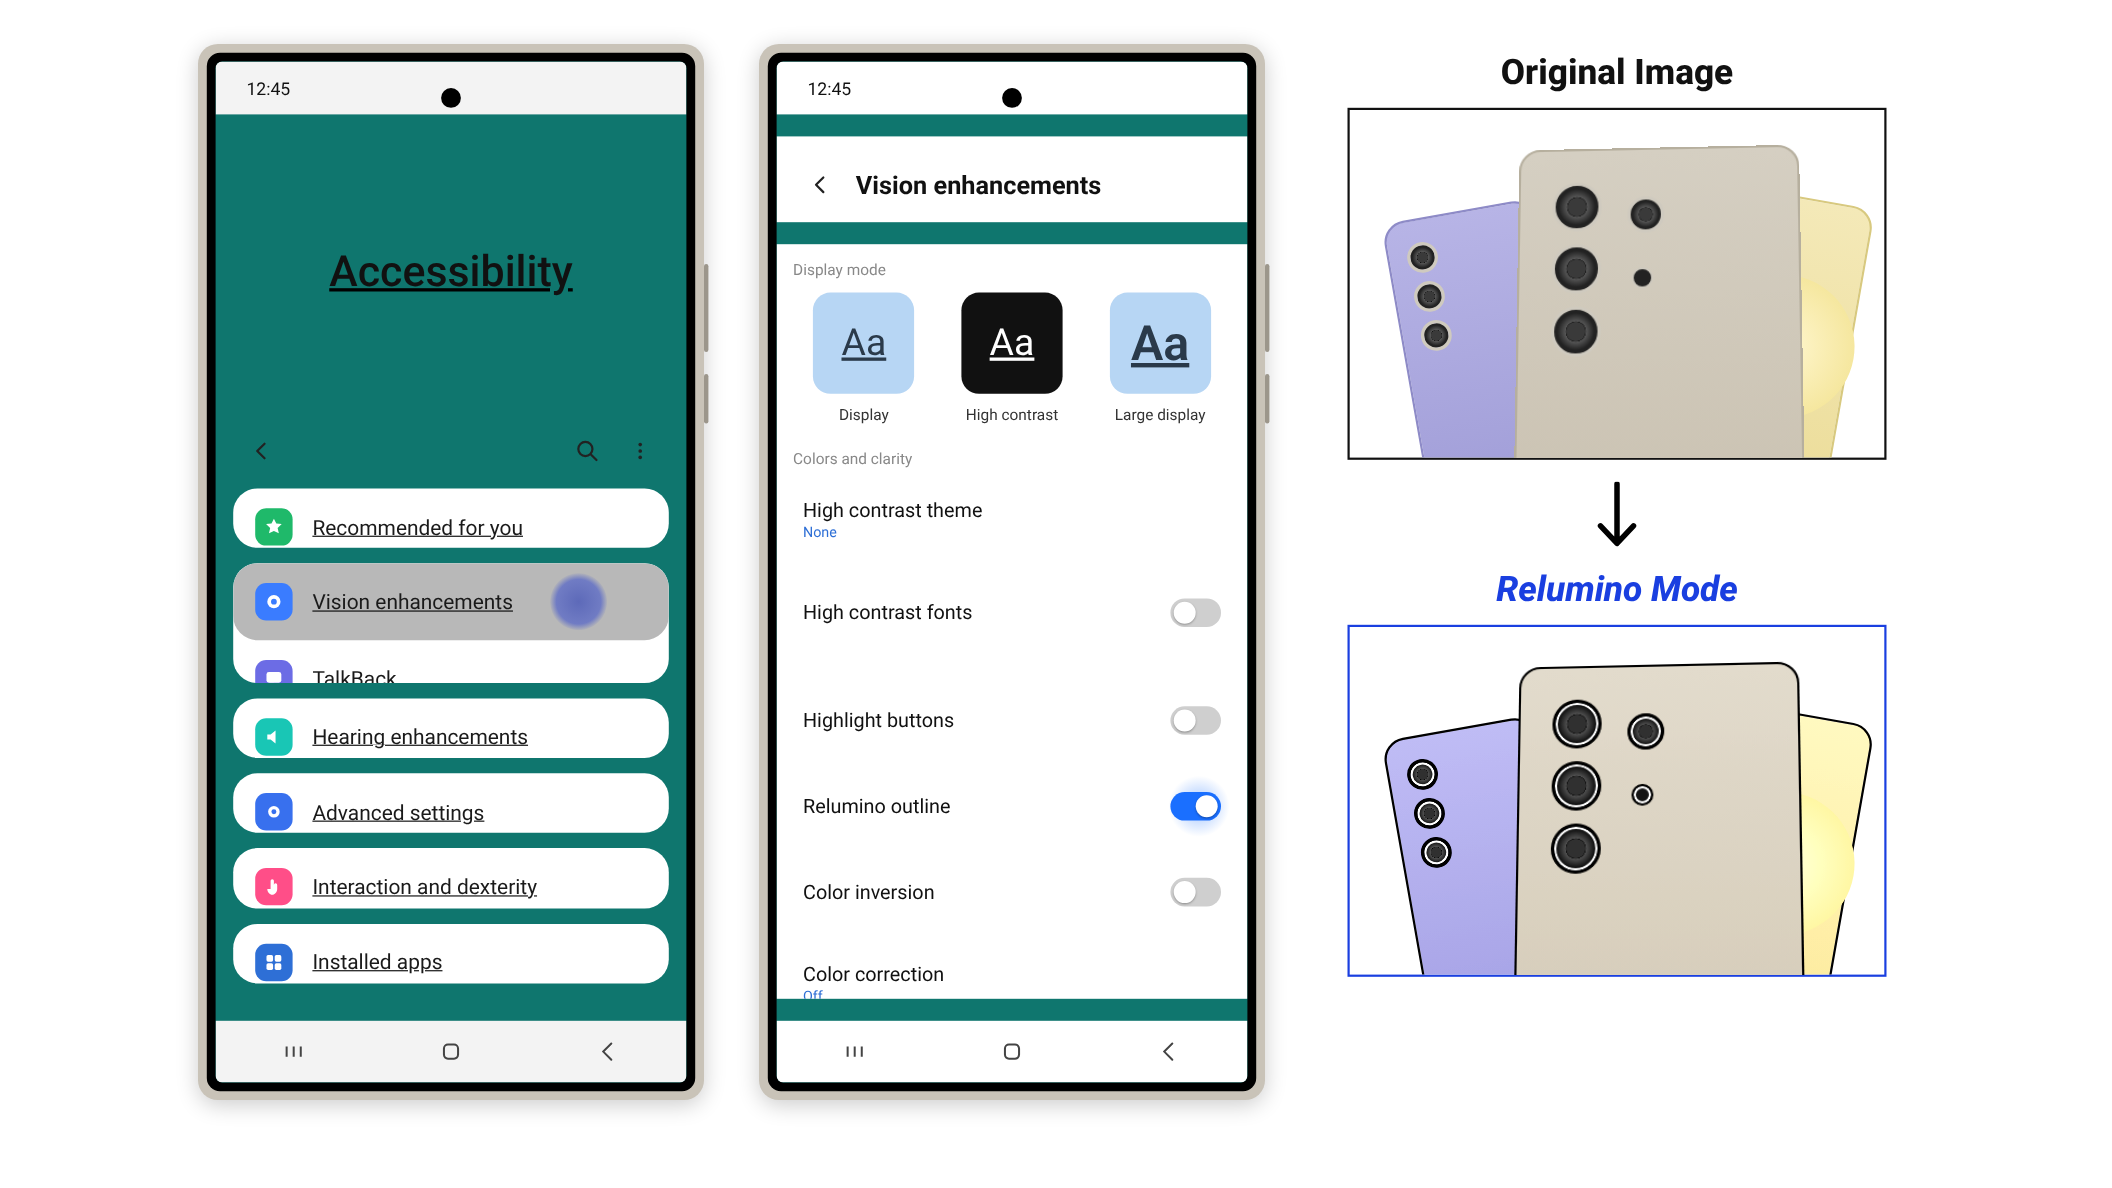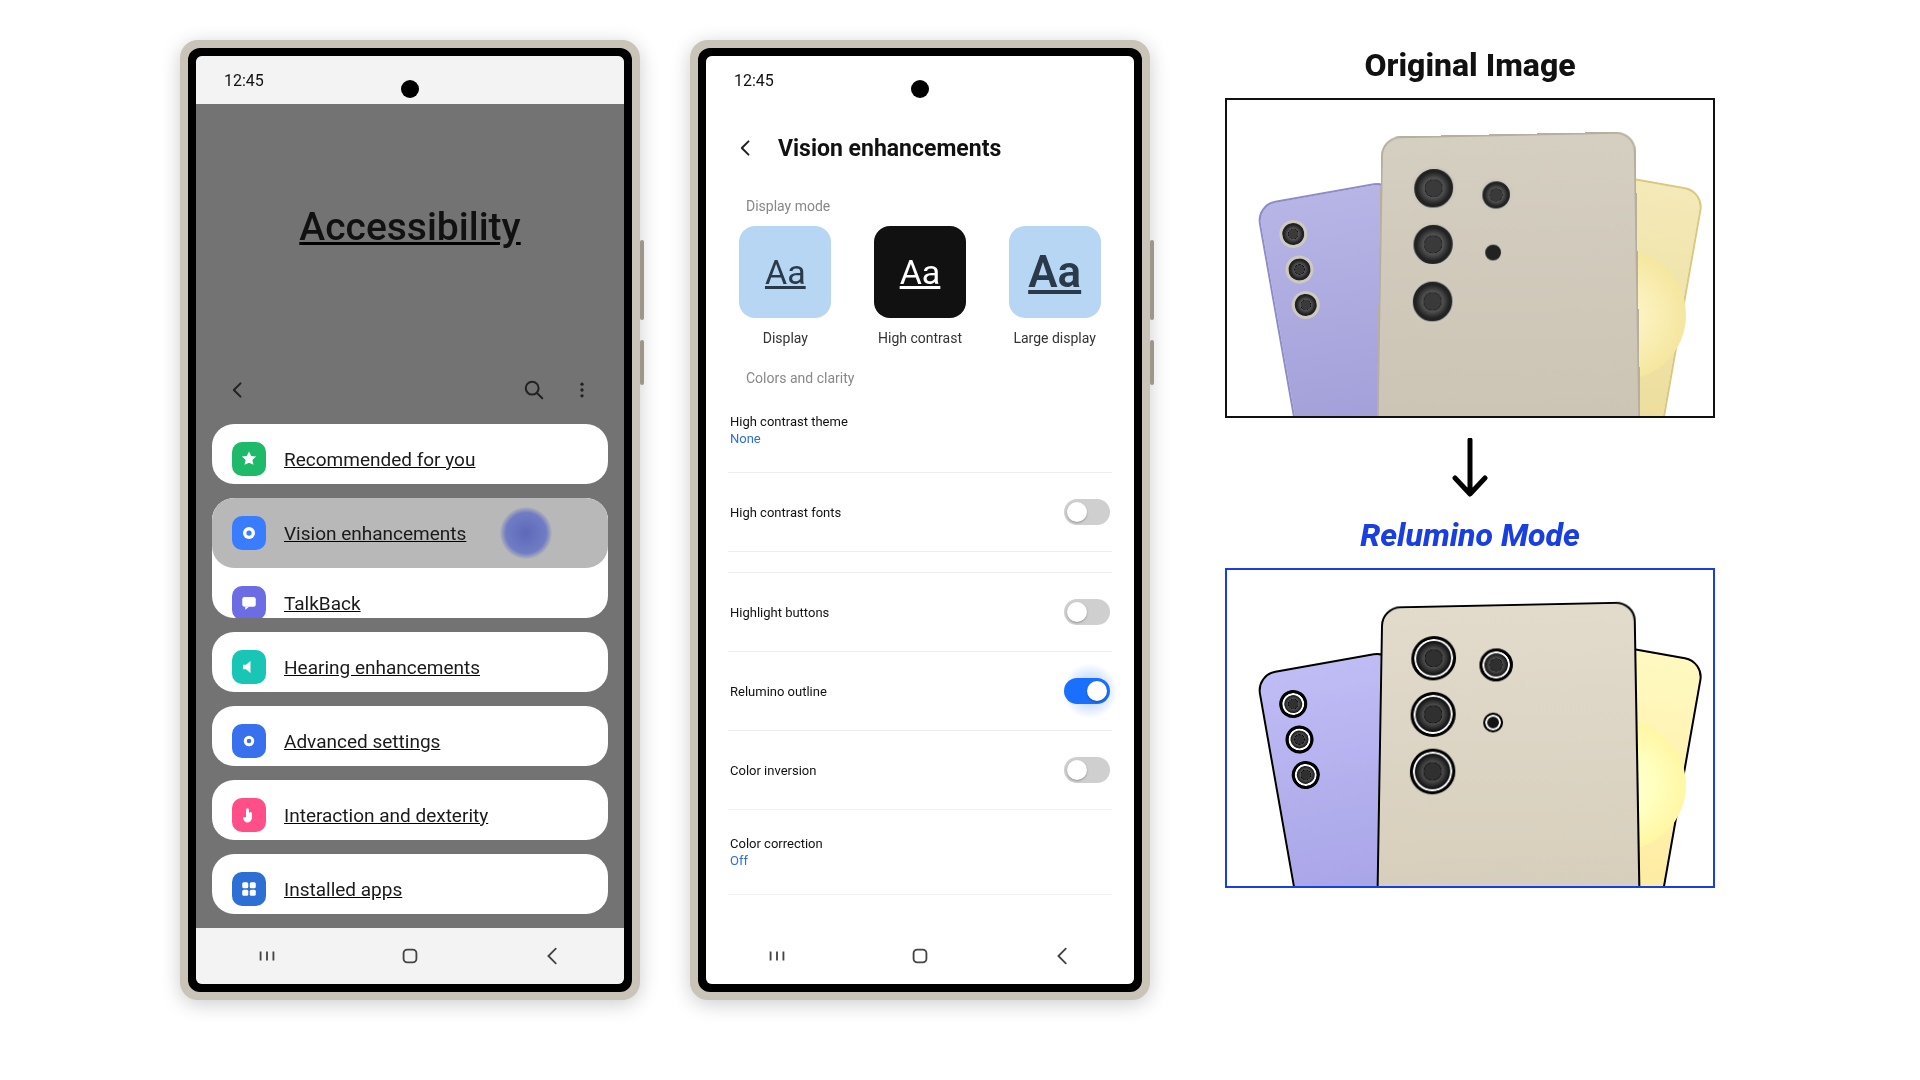--- a/index.html
+++ b/index.html
@@ -34,26 +34,27 @@
   .phone-inner {
     width: 100%;
     height: 100%;
     background: #000;
     border-radius: 12px;
     padding: 8px;
   }
   .phone-screen {
     width: 100%;
     height: 100%;
-    background: #737373;
+    background: #0f766e;
     border-radius: 6px;
     position: relative;
     overflow: hidden;
     display: flex;
     flex-direction: column;
+    gap: 20px;
   }
   .side-button {
     position: absolute;
     right: -4px;
     width: 4px;
     background: #9c968b;
     border-radius: 2px;
   }
   .sb1 { top: 200px; height: 80px; }
   .sb2 { top: 300px; height: 45px; }
@@ -152,21 +153,21 @@
 
   
   .header-2 {
     display:flex; align-items:center; gap:12px;
     padding: 24px 20px 14px;
     background:#fff;
   }
   .header-2 .h-title { font-size: 23px; font-weight: 700; color:#111;}
   .section-label {
     font-size: 14px; color: #888;
-    padding: 16px 40px 12px;
+    padding: 16px 15px 12px;
   }
   .content-2 { flex:1; overflow:hidden; background:#fff; display:flex; flex-direction:column;}
   .mode-row {
     display:flex; gap:16px; padding: 0 20px 8px; justify-content:space-between;
   }
   .mode-card {
     flex:1; display:flex; flex-direction:column; align-items:center; gap:12px;
   }
   .mode-box {
     width: 92px; height: 92px; border-radius: 16px;
@@ -175,21 +176,21 @@
   }
   .mode-default .mode-box { background:#b7d6f4; color:#2a3a4a; }
   .mode-hc .mode-box { background:#111; color:#fff; }
   .mode-large .mode-box { background:#b7d6f4; color:#2a3a4a; font-size:44px; font-weight:600;}
   .mode-label { font-size: 14px; color:#333;}
   .divider { height:1px; background:#eee; margin: 10px 22px;}
   .setting-row {
     display:flex; align-items:center; justify-content:space-between;
     padding: 16px 24px;
   }
-  .setting-row .s-main { font-size: 13px; color:#111;}
+  .setting-row .s-main { font-size: 18px; color:#111;}
   .setting-row .s-sub { font-size: 13px; color:#2e6fd6; margin-top:2px;}
   .toggle {
     width: 46px; height: 26px; border-radius: 20px;
     background: #cfcfcf; position:relative; flex-shrink:0;
   }
   .toggle .knob {
     width: 20px; height: 20px; border-radius: 50%;
     background: #fff; position:absolute; top:3px; left:3px;
     box-shadow: 0 1px 2px rgba(0,0,0,.3);
   }

